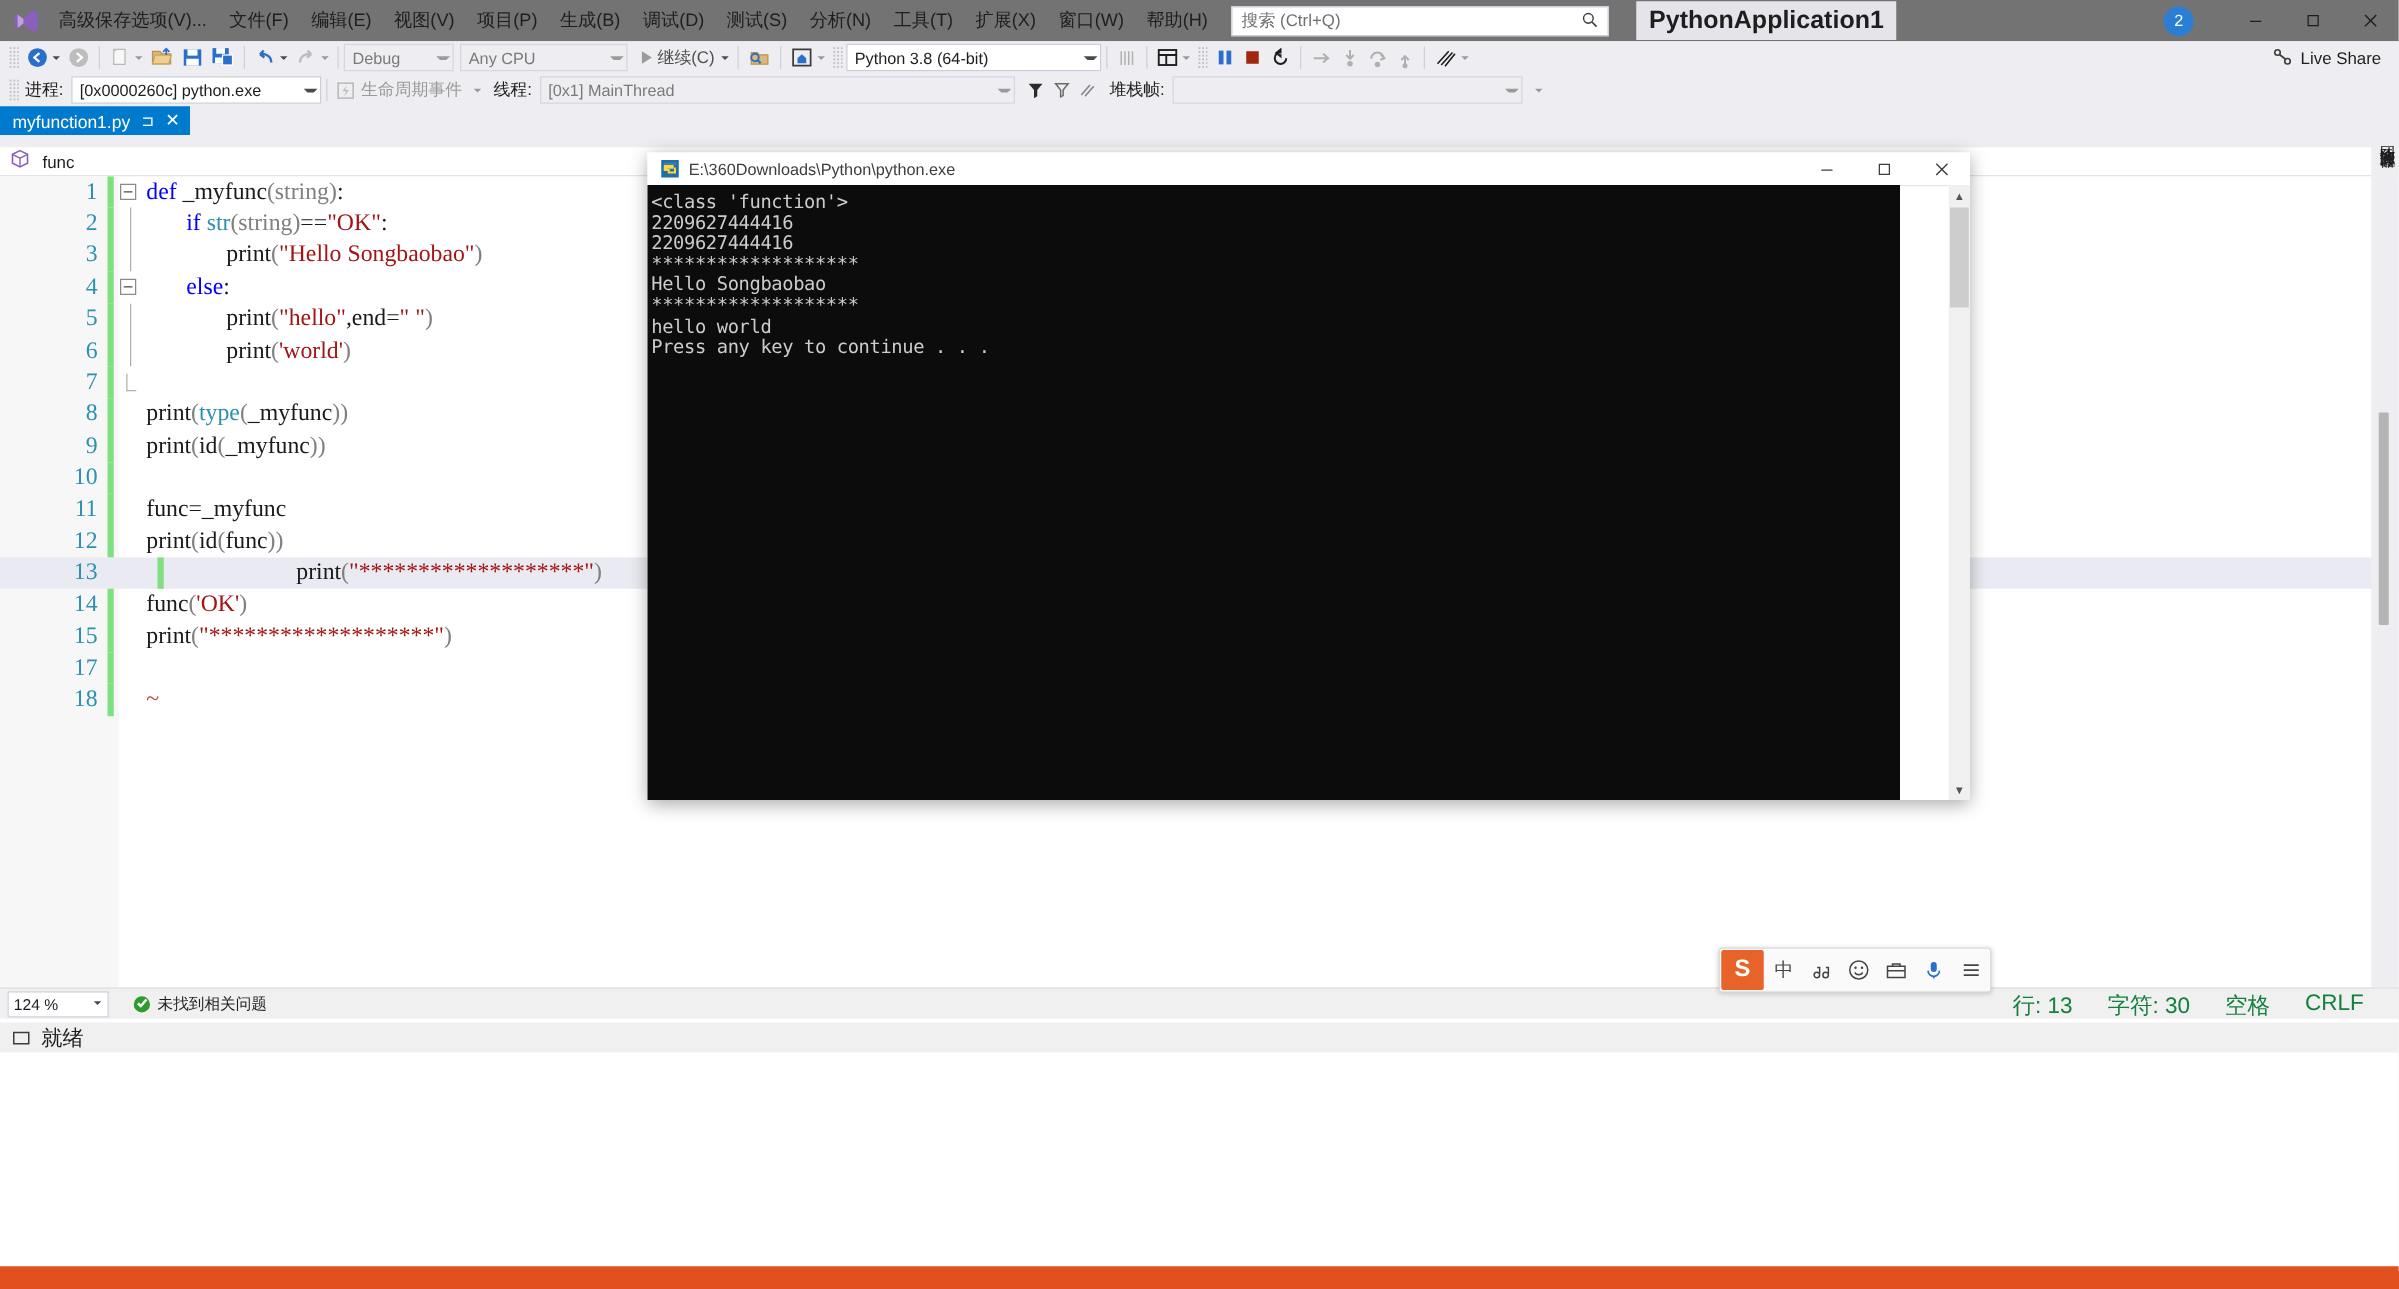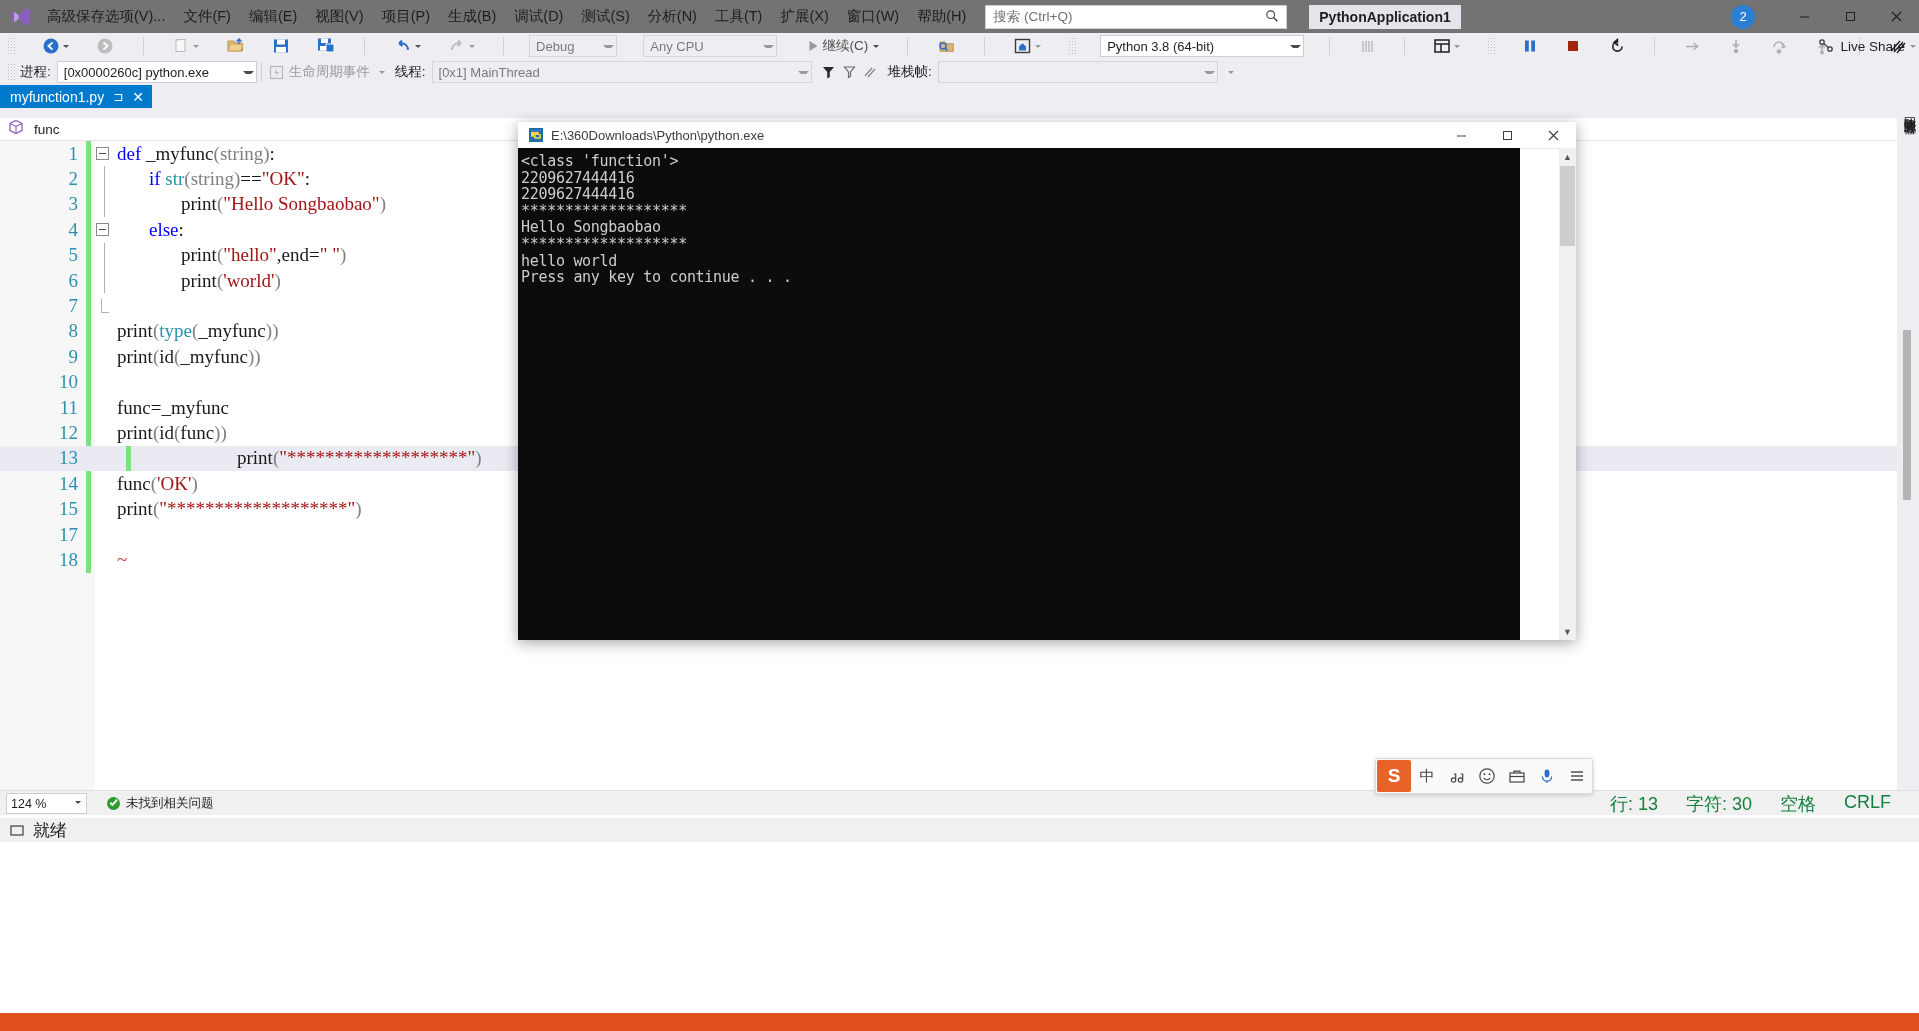--- a/index.html
+++ b/index.html
@@ -16,28 +16,28 @@
   
   .menubar{height:33px;background:#737373;display:flex;align-items:center;position:relative;}
   .vslogo{width:26px;height:24px;margin-left:8px;margin-right:4px;display:flex;align-items:center;justify-content:center;}
   .menu-item{font-size:14.5px;color:#1e1e1e;padding:4px 9px;white-space:nowrap;cursor:default;}
   .searchbox{
     margin-left:10px;width:300px;height:22px;background:#fff;border:1px solid #cccedb;
     display:flex;align-items:center;position:relative;
   }
   .searchbox .ph{font-size:13.5px;color:#717171;padding-left:7px;}
   .searchbox .mag{position:absolute;right:7px;top:3px;}
-  .solname{margin-left:22px;font-size:14px;font-weight:bold;color:#1e1e1e;background:#e4e4ea;padding:4px 10px;text-align:right;}
+  .solname{margin-left:22px;font-size:20px;font-weight:bold;color:#1e1e1e;background:#e4e4ea;padding:4px 10px;text-align:right;}
   .win-right{position:absolute;right:0;top:0;height:33px;display:flex;align-items:center;}
   .acctcircle{width:24px;height:24px;border-radius:50%;background:#2a7fd4;color:#fff;font-size:13px;
     display:flex;align-items:center;justify-content:center;margin-right:26px;}
   .wbtn{width:46px;height:33px;display:flex;align-items:center;justify-content:center;color:#1e1e1e;font-size:13px;}
 
   
-  .toolbar{height:26px;background:#eeeef2;display:flex;align-items:center;padding-left:4px;position:relative;justify-content:space-between;}
+  .toolbar{height:26px;background:#eeeef2;display:flex;align-items:center;padding-left:4px;position:relative;}
   .grip{width:8px;height:18px;margin:0 3px;opacity:.45;
      background-image:radial-gradient(#888 40%,transparent 41%);
      background-size:3px 3px;background-position:0 0;}
   .tb{display:flex;align-items:center;height:22px;padding:0 3px;}
   .sep{width:1px;height:18px;background:#d0d0d8;margin:0 4px;}
   .caret{width:0;height:0;border-left:3.5px solid transparent;border-right:3.5px solid transparent;
     border-top:3.5px solid #4a4a4a;margin-left:3px;}
   .caret.dim{border-top-color:#9a9a9a;}
   .combo{height:20px;background:#fff;border:1px solid #cccedb;display:flex;align-items:center;
     font-size:13px;color:#1e1e1e;padding:0 2px 0 6px;position:relative;}

